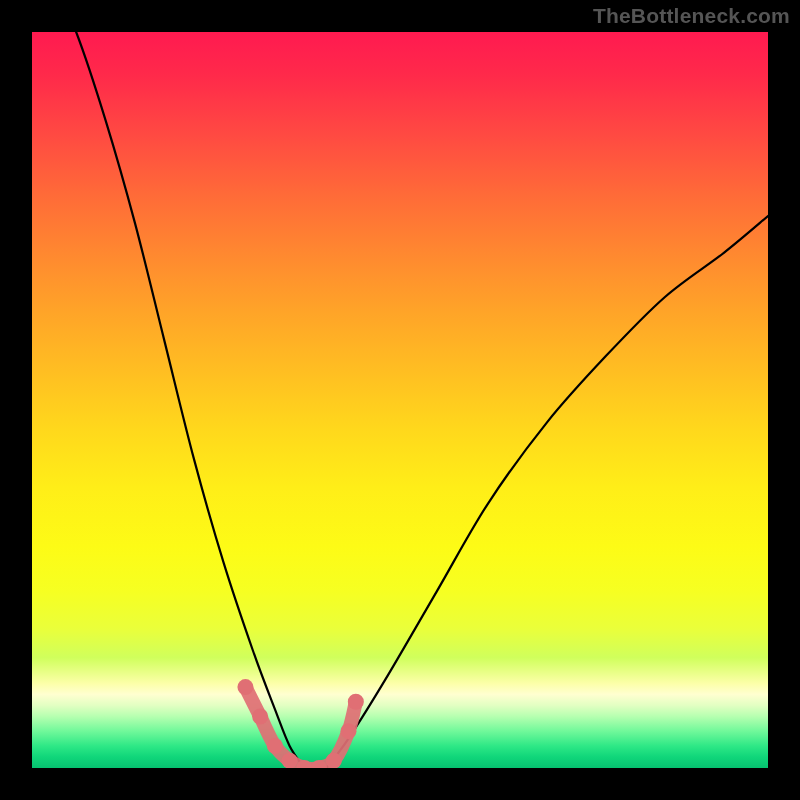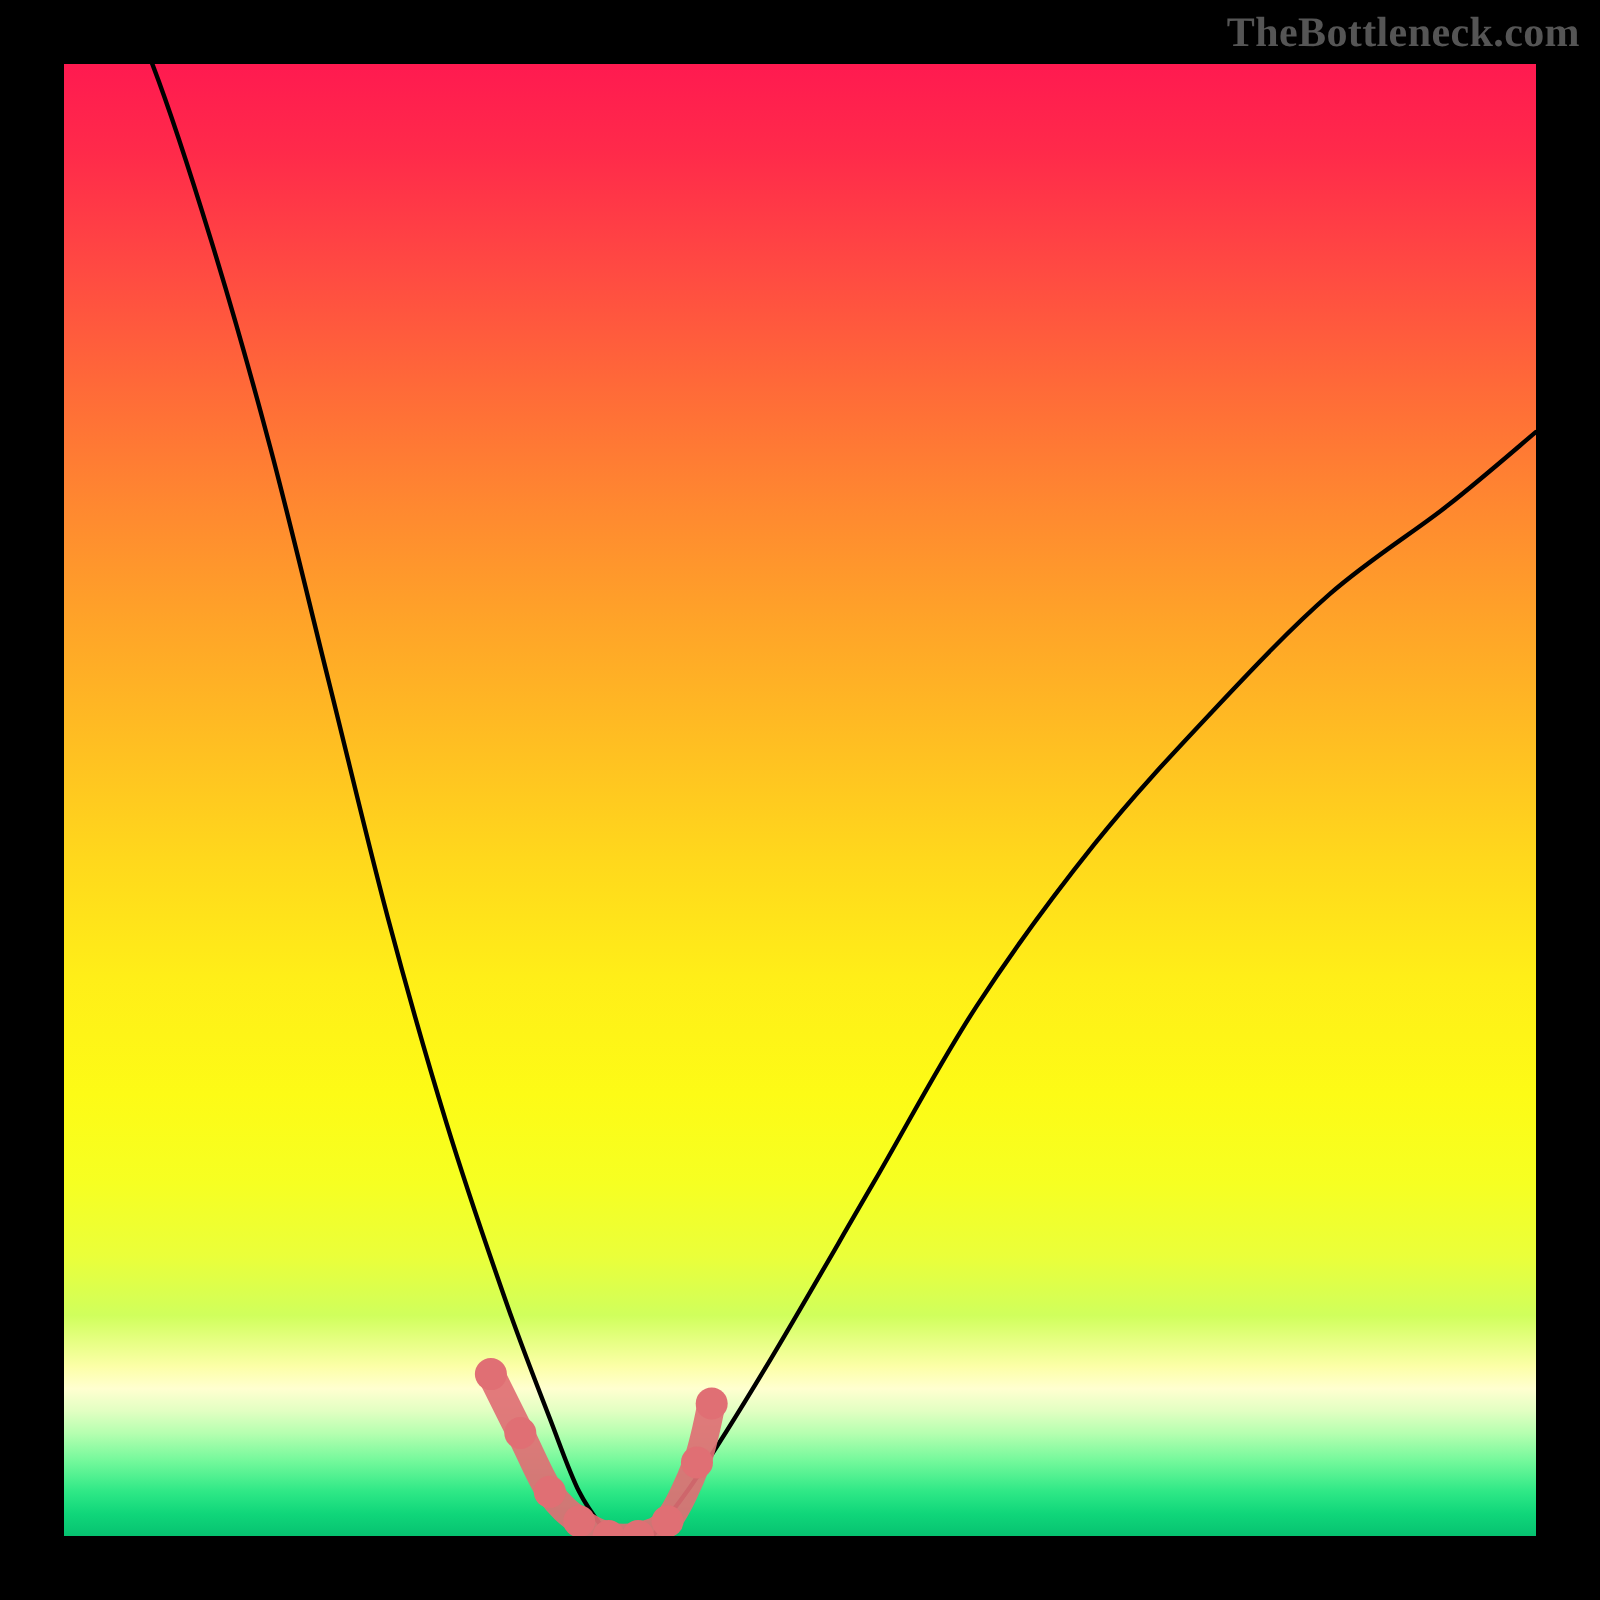--- a/index.html
+++ b/index.html
@@ -51,21 +51,21 @@
       #70f89a 95%,
       #2ee886 97%,
       #10d67a 98.5%,
       #06c270 100%
     );
   }
   .watermark {
     position: absolute;
     top: 4px;
     right: 10px;
-    font-family: Liberation Serif, serif;
+    font-family: Liberation Sans, sans-serif;
     font-size: 21px;
     font-weight: 600;
     color: #555;
     letter-spacing: 0.2px;
     user-select: none;
   }
   svg.curves {
     position: absolute;
     inset: 0;
     width: 736px;

